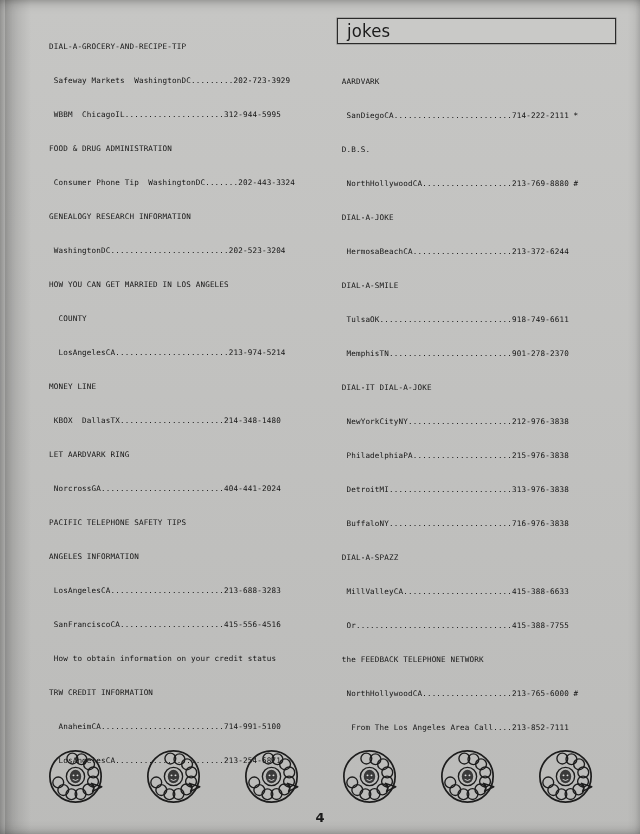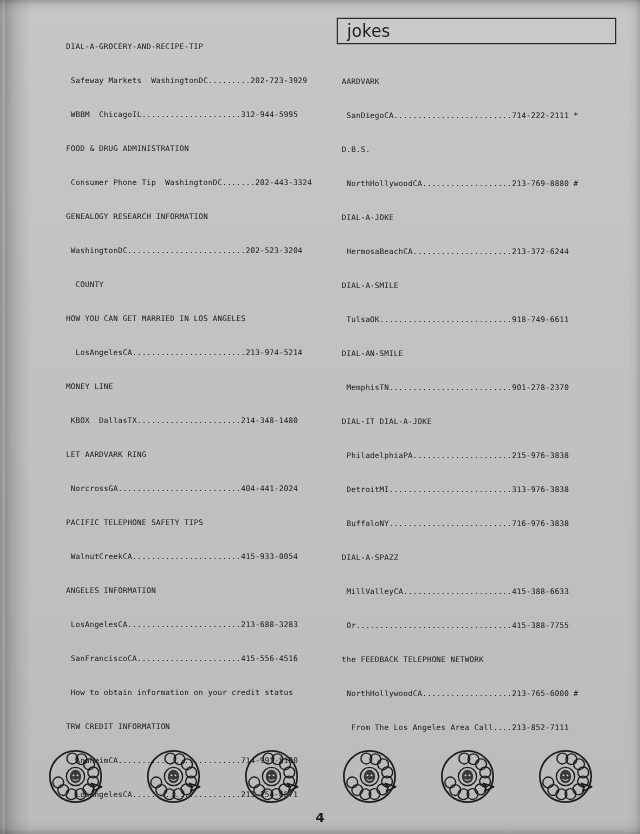--- a/index.html
+++ b/index.html
@@ -41,21 +41,21 @@
     width: 640px;
     height: 722px;
     display: flex;
     flex-direction: row;
   }
   .col {
     box-sizing: border-box;
   }
   .col-left {
     width: 332px;
-    padding-left: 66px;
+    padding-left: 49px;
     padding-right: 0px;
   }
   .col-right {
     width: 308px;
     padding-left: 5px;
     padding-right: 24px;
   }
 
   
   .section-head {
@@ -140,29 +140,28 @@
     <div class="col col-left">
 
       <div class="lines">
         <span class="ln">DIAL-A-GROCERY-AND-RECIPE-TIP</span>
         <span class="ln"> Safeway Markets  WashingtonDC.........202-723-3929</span>
         <span class="ln"> WBBM  ChicagoIL.....................312-944-5995</span>
         <span class="ln">FOOD &amp; DRUG ADMINISTRATION</span>
         <span class="ln"> Consumer Phone Tip  WashingtonDC.......202-443-3324</span>
         <span class="ln">GENEALOGY RESEARCH INFORMATION</span>
         <span class="ln"> WashingtonDC.........................202-523-3204</span>
+        <span class="ln">HOW YOU CAN GET MARRIED IN LOS ANGELES</span>
         <span class="ln">  COUNTY</span>
-        <span class="ln">HOW YOU CAN GET MARRIED IN LOS ANGELES</span>
         <span class="ln">  LosAngelesCA........................213-974-5214</span>
         <span class="ln">MONEY LINE</span>
         <span class="ln"> KBOX  DallasTX......................214-348-1480</span>
         <span class="ln">LET AARDVARK RING</span>
         <span class="ln"> NorcrossGA..........................404-441-2024</span>
         <span class="ln">PACIFIC TELEPHONE SAFETY TIPS</span>
-        <span class="ln"> WalnutCreekCA.......................415-933-0054</span>
         <span class="ln">ANGELES INFORMATION</span>
         <span class="ln"> LosAngelesCA........................213-688-3283</span>
         <span class="ln"> SanFranciscoCA......................415-556-4516</span>
         <span class="ln"> How to obtain information on your credit status</span>
         <span class="ln">TRW CREDIT INFORMATION</span>
         <span class="ln">  AnaheimCA..........................714-991-5100</span>
         <span class="ln">  LosAngelesCA.......................213-254-6871</span>
       </div>
 
     </div>
@@ -174,23 +173,23 @@
       </div>
       <div class="lines">
         <span class="ln"> AARDVARK</span>
         <span class="ln">  SanDiegoCA.........................714-222-2111 *</span>
         <span class="ln"> D.B.S.</span>
         <span class="ln">  NorthHollywoodCA...................213-769-8880 #</span>
         <span class="ln"> DIAL-A-JOKE</span>
         <span class="ln">  HermosaBeachCA.....................213-372-6244</span>
         <span class="ln"> DIAL-A-SMILE</span>
         <span class="ln">  TulsaOK............................918-749-6611</span>
-        <span class="ln"> DIAL-AN-SMILE</span>
         <span class="ln">  MemphisTN..........................901-278-2370</span>
         <span class="ln"> DIAL-IT DIAL-A-JOKE</span>
+        <span class="ln">  NewYorkCityNY......................212-976-3838</span>
         <span class="ln">  PhiladelphiaPA.....................215-976-3838</span>
         <span class="ln">  DetroitMI..........................313-976-3838</span>
         <span class="ln">  BuffaloNY..........................716-976-3838</span>
         <span class="ln"> DIAL-A-SPAZZ</span>
         <span class="ln">  MillValleyCA.......................415-388-6633</span>
         <span class="ln">  Or.................................415-388-7755</span>
         <span class="ln"> the FEEDBACK TELEPHONE NETWORK</span>
         <span class="ln">  NorthHollywoodCA...................213-765-6000 #</span>
         <span class="ln">   From The Los Angeles Area Call....213-852-7111</span>
         

